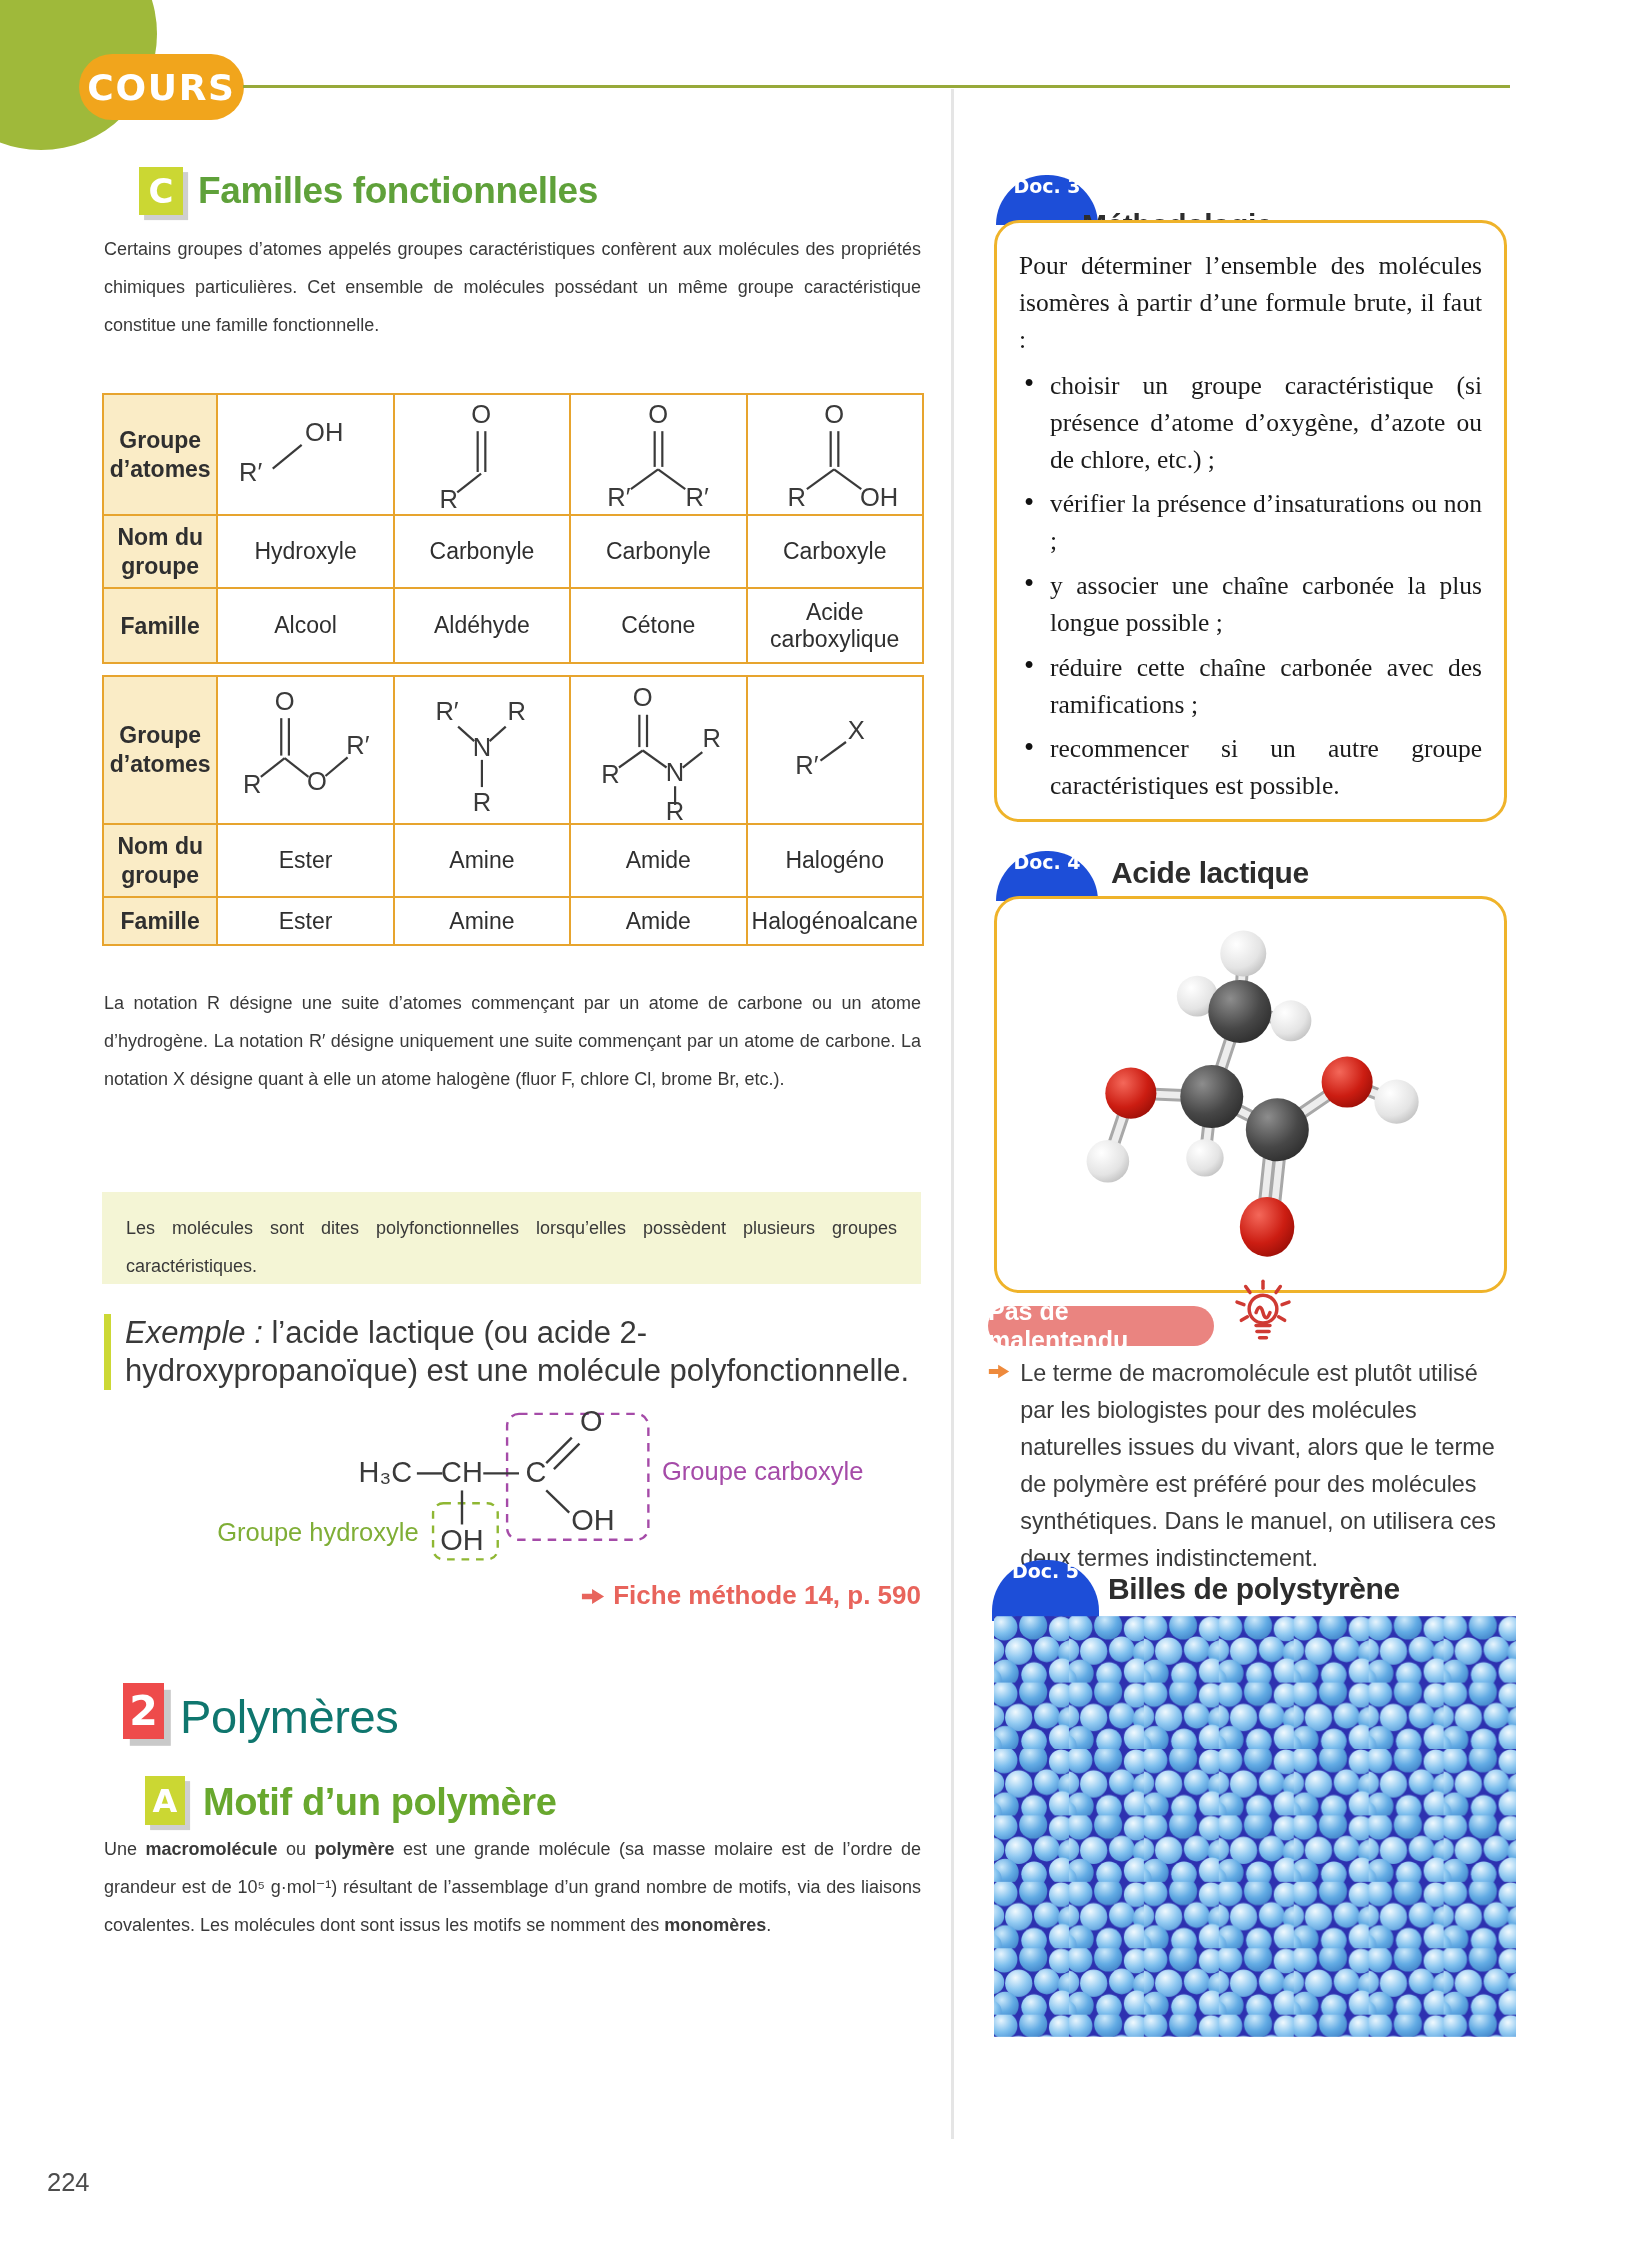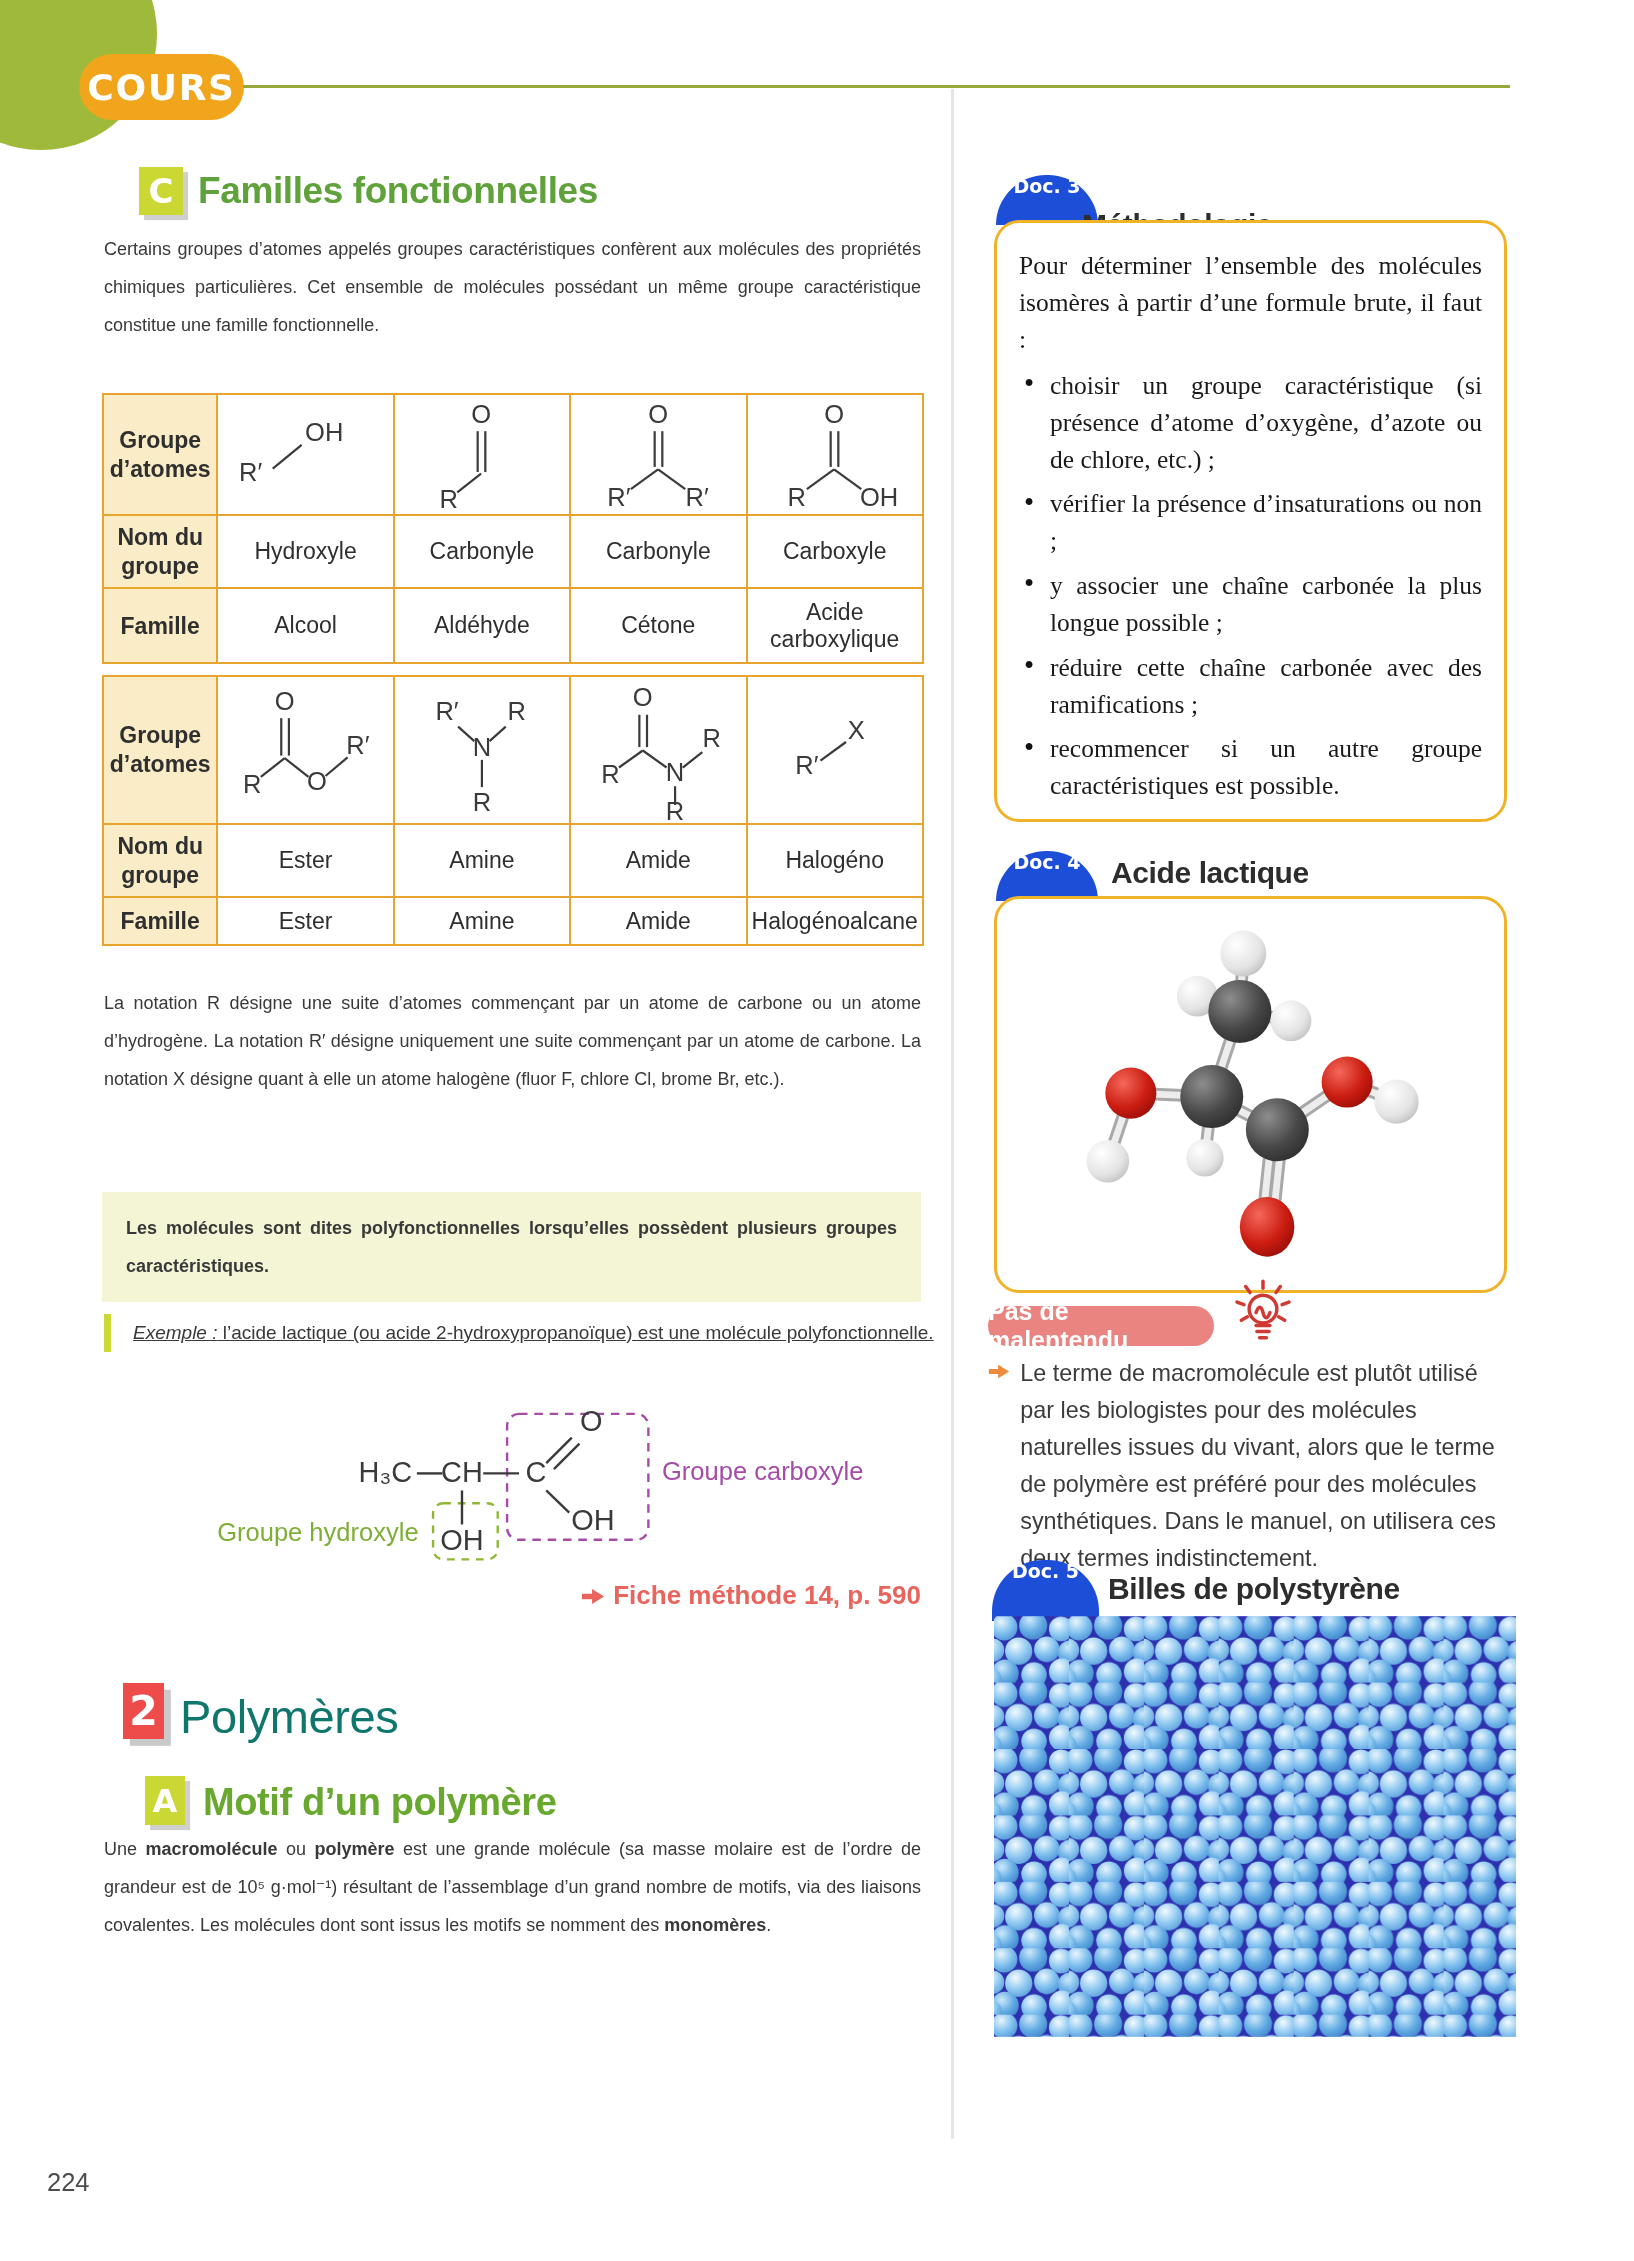--- a/index.html
+++ b/index.html
@@ -27,25 +27,25 @@
   .boxA{left:145px;top:1776px;width:40px;height:49px;font-size:32px;}
   .titleA{left:203px;top:1781px;font-size:38px;font-weight:700;color:#68a82e;letter-spacing:-0.4px;}
 
   
   .para{font-size:18px;line-height:38px;text-align:justify;color:#393939;}
   .p1{left:104px;top:230px;width:817px;}
   .p2{left:104px;top:984px;width:817px;}
   .pA{left:104px;top:1830px;width:817px;}
   .b{font-weight:700;}
   .hlbox{background:#f4f5d5;}
-  .box1{left:102px;top:1192px;width:819px;height:110px;font-weight:bold;}
+  .box1{left:102px;top:1192px;width:819px;height:92px;}
   .box2{left:102px;top:1985px;width:819px;height:124px;}
   .hlbox .para{padding:17px 24px 0 24px;}
-  .example{left:104px;top:1314px;width:809px;border-left:7.7px solid #ccd835;padding-left:22px;
-      font-size:19px;line-height:38px;color:#393939;text-decoration:underline;}
+  .example{left:104px;top:1314px;width:809px;border-left:7.7px solid #ccd835;padding-left:14px;
+      font-size:31px;line-height:38px;color:#393939;}
   .example .pref{font-style:italic;}
   .fiche{left:102px;top:1580px;width:819px;text-align:right;color:#e8645c;font-weight:700;font-size:26px;}
   .fiche .aicon{display:inline-block;vertical-align:-1.7px;margin-right:8.5px;}
   .pageno{left:47px;top:2168px;font-size:25.5px;color:#4c4c4c;}
 
   
   table.gtable{border-collapse:collapse;table-layout:fixed;}
   .t1{left:102px;top:393px;}
   .t2{left:102px;top:675px;}
   .gtable th,.gtable td{border:2.6px solid #e7a42e;text-align:center;vertical-align:middle;

